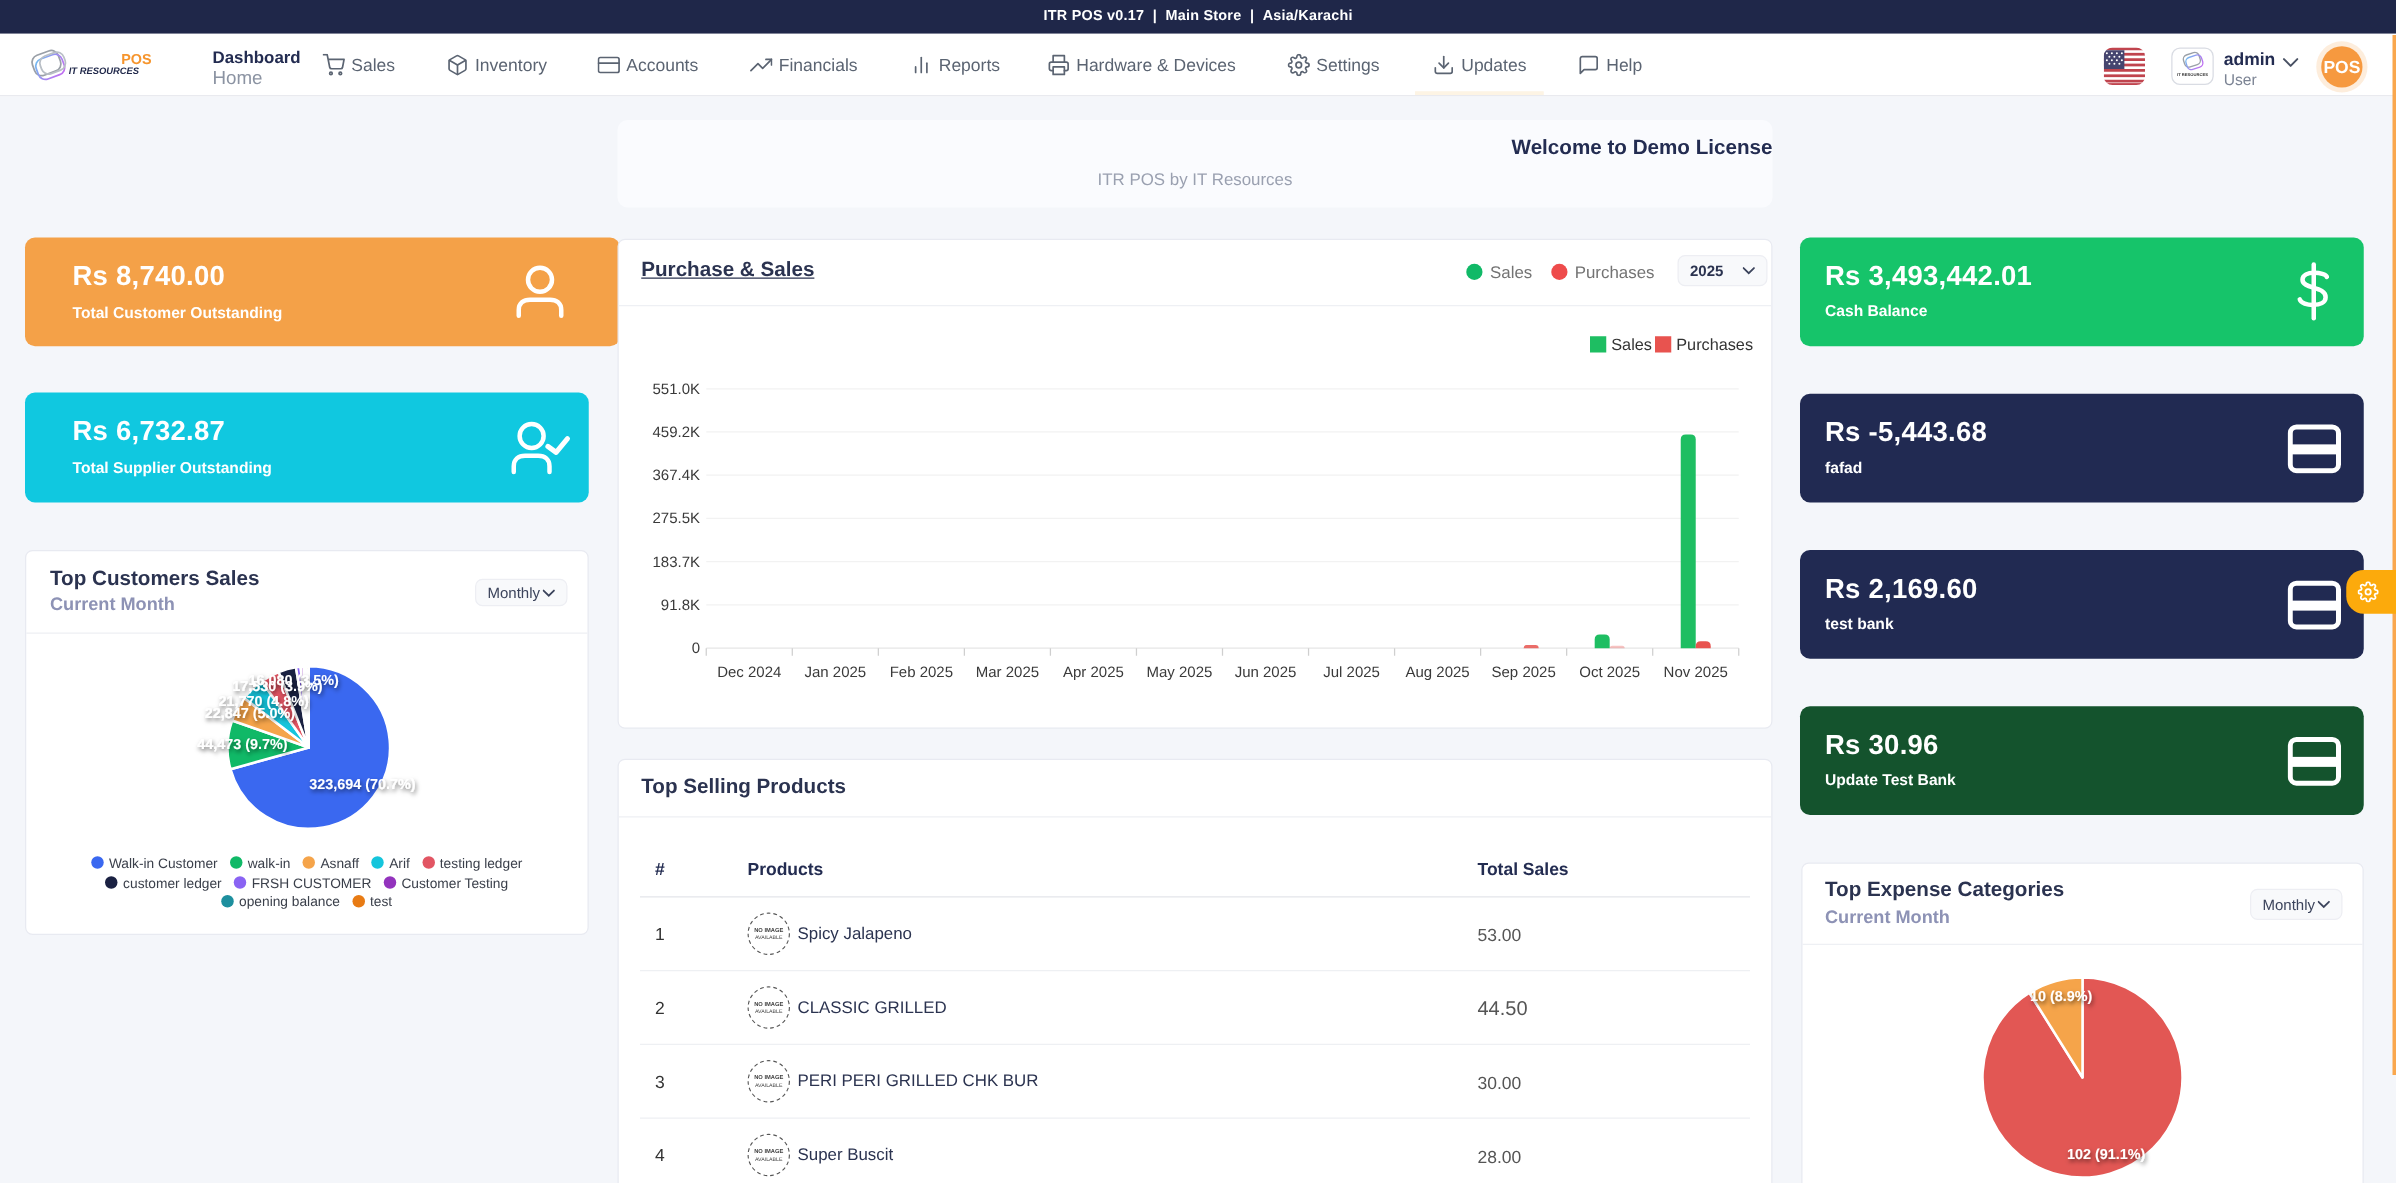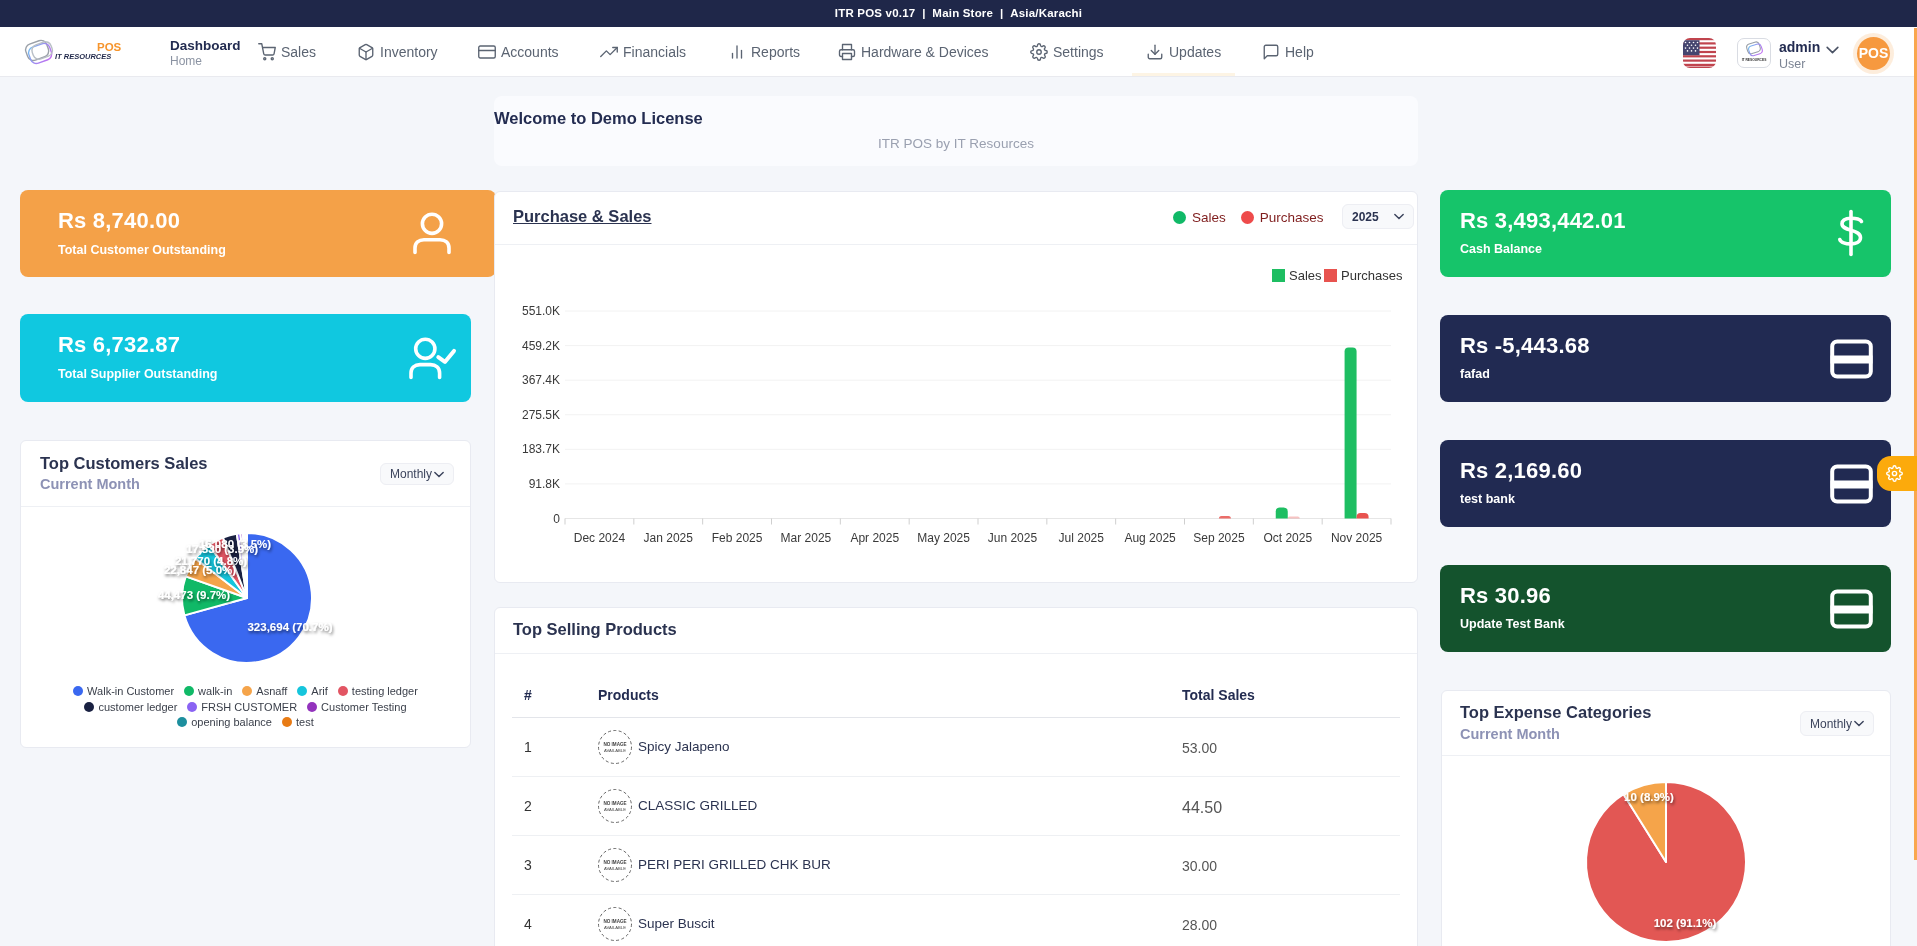--- a/index.html
+++ b/index.html
@@ -4,21 +4,21 @@
 <style>
 * { margin:0; padding:0; box-sizing:border-box; }
 html,body { width:1917px; height:946px; overflow:hidden; font-family:"Liberation Sans", sans-serif; background:#f4f6fa; }
 .abs { position:absolute; }
 #topbar { position:absolute; left:0; top:0; width:1917px; height:27px; background:#1f2749; color:#fff; font-size:11.5px; font-weight:bold; text-align:center; line-height:27px; letter-spacing:.2px; }
 #navbar { position:absolute; left:0; top:27px; width:1917px; height:50px; background:#fff; border-bottom:1px solid #e9eaef; }
 .navitem { position:absolute; top:27px; height:49px; display:flex; align-items:center; gap:5px; color:#5b6472; font-size:14px; }
 .navitem svg { stroke:#5b6472; }
 #dashb { position:absolute; left:138px; top:38px;margin-left:32px; }
 #dashb .t1 { font-size:13.5px; font-weight:bold; color:#232c51; }
-#dashb .t2 { font-size:12px; color:#8b93a2; margin-top:1px; }
+#dashb .t2 { font-size:15px; color:#8b93a2; margin-top:1px; }
 .card { position:absolute; background:#fff; border:1px solid #e8eaf1; border-radius:6px; }
 .statcard { position:absolute; border-radius:8px; color:#fff; }
 .statcard .val { position:absolute; left:38px; top:18px; font-size:23px; font-weight:bold; letter-spacing:.2px; }
 .statcard .lbl { position:absolute; left:38px; top:53px; font-size:14px; font-weight:bold; }
 .cardtitle { font-size:16.5px; font-weight:bold; color:#2b3350; }
 .cardsub { font-size:14.5px; font-weight:bold; color:#8d92b5; }
 .selbtn { position:absolute; background:#f8f9fb; border:1px solid #edeef3; border-radius:6px; color:#3c445c; font-size:12px; display:flex; align-items:center; justify-content:space-between; padding:0 9px; }
 .divider { position:absolute; height:1px; background:#eef0f4; }
 .legdot { display:inline-block; width:10px; height:10px; border-radius:50%; margin-right:4px; vertical-align:-1px; }
 .pleg { position:absolute; width:100%; text-align:center; font-size:11px; color:#3a3f4a; }
@@ -169,21 +169,21 @@
   </svg>
 </div>
 <div class="abs" style="left:1779px;top:39px;font-size:14px;font-weight:bold;color:#232c51;">admin</div>
 <div class="abs" style="left:1779px;top:57px;font-size:12.5px;color:#7c8494;">User</div>
 <svg class="abs" style="left:1826px;top:46px;" width="13" height="8" viewBox="0 0 14 9" fill="none">
     <path d="M1 1.5 7 7.5 13 1.5" stroke="#4a5264" stroke-width="1.8" stroke-linecap="round" stroke-linejoin="round"></path>
   </svg>
 <div class="abs" style="left:1857px;top:37px;width:33px;height:33px;border-radius:50%;background:#f6993f;box-shadow:0 0 0 4px rgba(246,153,63,.18);color:#fff;font-size:14px;font-weight:bold;text-align:center;line-height:33px;">POS</div>
 
 <div class="abs" style="left:494px;top:96px;width:924px;height:70px;background:#fafbfe;border-radius:8px;"></div>
-<div class="abs" style="left:494px;top:109px;width:924px;text-align:left;font-size:16.5px;font-weight:bold;color:#232c51;">Welcome to Demo License</div>
+<div class="abs" style="left:494px;top:109px;width:924px;text-align:right;font-size:16.5px;font-weight:bold;color:#232c51;">Welcome to Demo License</div>
 <div class="abs" style="left:494px;top:136px;width:924px;text-align:center;font-size:13.5px;color:#9aa0b0;">ITR POS by IT Resources</div>
 
 <div class="statcard" style="left:20px;top:190px;width:476px;height:87px;background:#f4a148;text-align:right;">
   <div class="val" style="font-size:22px;top:18px;">Rs 8,740.00</div>
   <div class="lbl" style="top:53px;font-size:12.5px;">Total Customer Outstanding</div>
   <svg class="abs" style="left:390px;top:19px;" width="44" height="46" viewBox="0 0 44 46" fill="none" stroke="#fff" stroke-width="3.6" stroke-linecap="round">
       <circle cx="22" cy="14.8" r="9.6"></circle>
       <path d="M5 43.5 V39 C5 33.5 8.8 30.7 14 30.7 H30 C35.2 30.7 39 33.5 39 39 V43.5"></path>
     </svg>
 </div>
@@ -225,21 +225,21 @@
     </g>
   </svg>
 <div class="pleg" style="left:20px;top:684px;width:451px;line-height:15.5px;">
   <div><span class="item"><span class="legdot" style="background:#3a68f0;"></span>Walk-in Customer</span><span class="item"><span class="legdot" style="background:#10b967;"></span>walk-in</span><span class="item"><span class="legdot" style="background:#f5a44a;"></span>Asnaff</span><span class="item"><span class="legdot" style="background:#15c5dc;"></span>Arif</span><span class="item"><span class="legdot" style="background:#e25563;"></span>testing ledger</span></div>
   <div><span class="item"><span class="legdot" style="background:#1a2142;"></span>customer ledger</span><span class="item"><span class="legdot" style="background:#8a63f3;"></span>FRSH CUSTOMER</span><span class="item"><span class="legdot" style="background:#9333bd;"></span>Customer Testing</span></div>
   <div><span class="item"><span class="legdot" style="background:#1d8f9e;"></span>opening balance</span><span class="item"><span class="legdot" style="background:#e87b14;"></span>test</span></div>
 </div>
 
 <div class="card" style="left:494px;top:191px;width:924px;height:392px;"></div>
 <div class="abs cardtitle" style="left:513px;top:207px;text-decoration:underline;">Purchase &amp; Sales</div>
-<div class="abs" style="left:1173px;top:210px;font-size:13.5px;color:#7f1d1d;"><span class="legdot" style="background:#10b967;width:13px;height:13px;margin-right:6px;vertical-align:-2px;"></span>Sales&nbsp;&nbsp;&nbsp;&nbsp;<span class="legdot" style="background:#ee4b4b;width:13px;height:13px;margin-right:6px;vertical-align:-2px;"></span>Purchases</div>
+<div class="abs" style="left:1173px;top:210px;font-size:13.5px;color:#737373;"><span class="legdot" style="background:#10b967;width:13px;height:13px;margin-right:6px;vertical-align:-2px;"></span>Sales&nbsp;&nbsp;&nbsp;&nbsp;<span class="legdot" style="background:#ee4b4b;width:13px;height:13px;margin-right:6px;vertical-align:-2px;"></span>Purchases</div>
 <div class="selbtn" style="left:1342px;top:204px;width:72px;height:25px;font-weight:bold;color:#2b3350;">2025 <svg width="10" height="7" viewBox="0 0 12 8" fill="none">
       <path d="M1 1.5 6 6.5 11 1.5" stroke="#3c445c" stroke-width="1.7" stroke-linecap="round"></path>
     </svg></div>
 <div class="divider" style="left:495px;top:244px;width:922px;"></div>
 <svg id="barchart" class="abs" style="left:494px;top:243px;" width="924" height="330" viewBox="0 0 924 330">
     <rect x="778" y="26" width="13" height="13" fill="#1ebe62"></rect>
     <text x="795" y="37" font-size="13" fill="#333" font-family="Liberation Sans">Sales</text>
     <rect x="830" y="26" width="13" height="13" fill="#e8534f"></rect>
     <text x="847" y="37" font-size="13" fill="#333" font-family="Liberation Sans">Purchases</text>
     <line x1="71" y1="68" x2="897" y2="68" stroke="#f2f2f2" stroke-width="1"></line>

